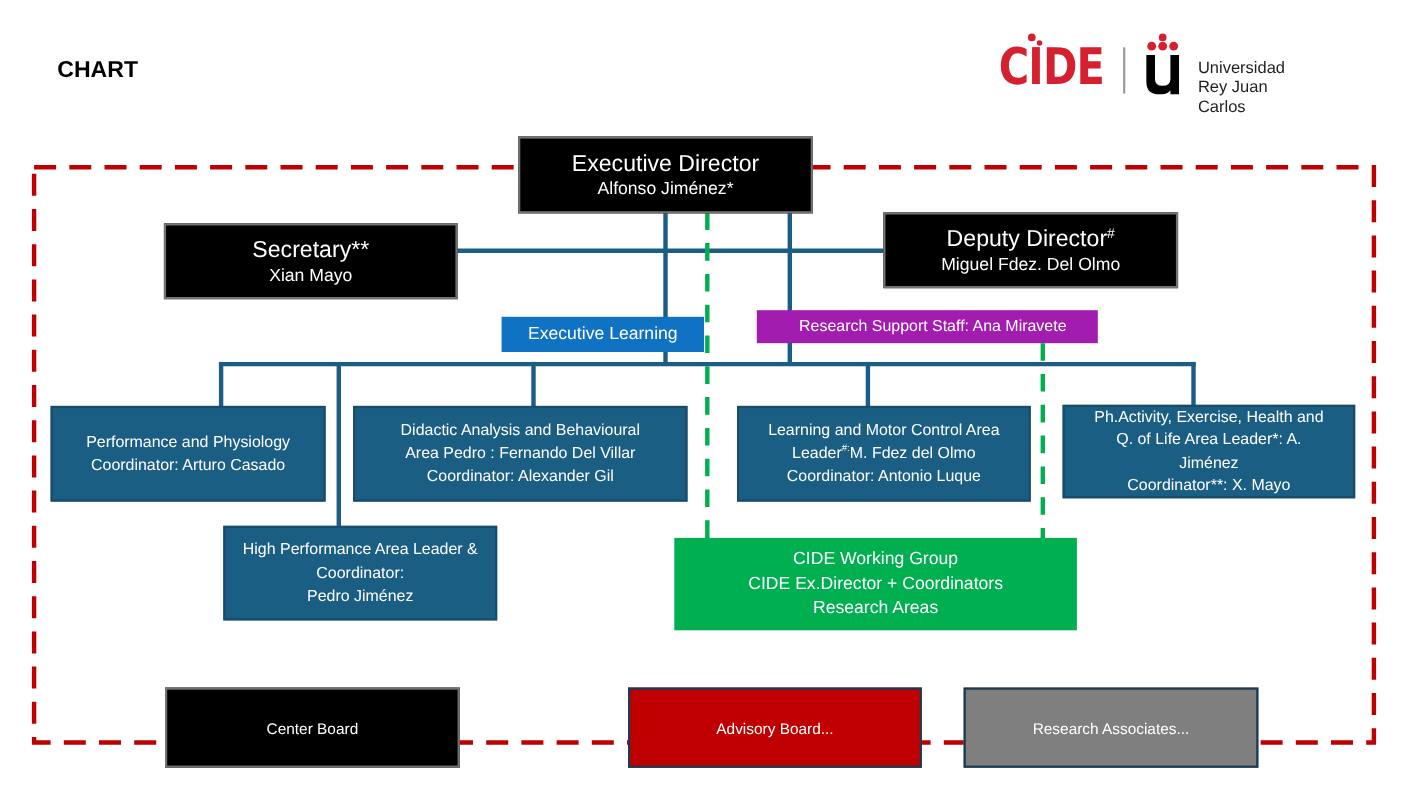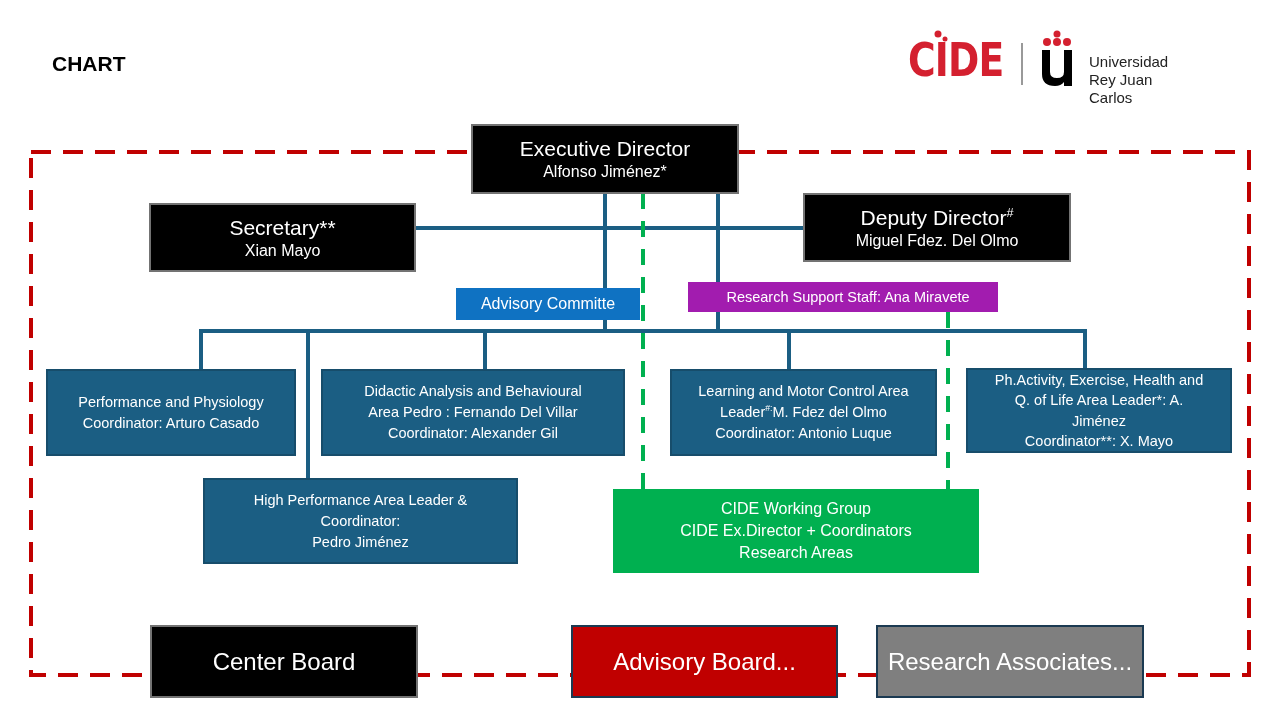--- a/index.html
+++ b/index.html
@@ -35,21 +35,21 @@
     .box-black { background: #000000; }
     .box-teal { background: #1b5e83; border-color: #174d6b; }
     .box-blue { background: #0f72c2; border: none; }
     .box-red { background: #a21caf; border: none; padding-left: 10px; }
     .box-green { background: #00b050; border: none; }
     .box-red-board { background: #c00000; border-color: #1b3a52; }
     .box-gray { background: #7f7f7f; border-color: #1b3a52; }
     .t-main { font-size: 21px; line-height: 26px; }
     .t-sub { font-size: 16px; line-height: 20px; }
     .t-area { font-size: 14.5px; line-height: 21px; }
-    .t-board { font-size: 24px; }
+    .t-board { font-size: 14px; }
     sup { font-size: 60%; line-height: 0; }
   </style>
 </head>
 <body>
 
 <div class="abs title">CHART</div>
 
 <div class="abs">
   <svg class="abs cide-dots" viewBox="0 0 14 12" style="left:934px;top:30px;width:14px;height:12px;">
     <circle cx="4" cy="4" r="3.5" fill="#d4202f"></circle>
@@ -102,21 +102,21 @@
 <div class="box box-black" style="left:149px;top:193px;width:267px;height:69px;margin-top:10px;">
   <div class="t-main">Secretary**</div>
   <div class="t-sub">Xian Mayo</div>
 </div>
 
 <div class="box box-black" style="left:803px;top:193px;width:268px;height:69px;">
   <div class="t-main"><span>Deputy Director</span><sup>#</sup></div>
   <div class="t-sub">Miguel Fdez. Del Olmo</div>
 </div>
 
-<div class="box box-blue t-sub" style="left:456px;top:288px;width:184px;height:32px;">Advisory Committe</div>
+<div class="box box-blue t-sub" style="left:456px;top:288px;width:184px;height:32px;">Executive Learning</div>
 
 <div class="box box-red" style="left:688px;top:282px;width:310px;height:30px;font-size:14.5px;">
   <span>Research Support Staff: Ana Miravete</span>
 </div>
 
 <div class="box box-teal t-area" style="left:46px;top:369px;width:250px;height:87px;">
   <div>Performance and Physiology</div>
   <div>Coordinator: Arturo Casado</div>
 </div>
 
@@ -132,21 +132,21 @@
   <div>Coordinator: Antonio Luque</div>
 </div>
 
 <div class="box box-teal t-area" style="left:966px;top:368px;width:266px;height:85px;line-height:20.5px;">
   <div>Ph.Activity, Exercise, Health and</div>
   <div>Q. of Life Area Leader*: A.</div>
   <div>Jiménez</div>
   <div>Coordinator**: X. Mayo</div>
 </div>
 
-<div class="box box-teal t-area" style="left:203px;top:478px;width:315px;height:86px;">
+<div class="box box-teal t-area" style="left:203px;top:478px;width:249px;height:86px;">
   <div>High Performance Area Leader &amp;</div>
   <div>Coordinator:</div>
   <div>Pedro Jiménez</div>
 </div>
 
 <div class="box box-green" style="left:613px;top:489px;width:366px;height:84px;font-size:16px;line-height:22px;">
   <div>CIDE Working Group</div>
   <div>CIDE Ex.Director + Coordinators</div>
   <div>Research Areas</div>
 </div>

